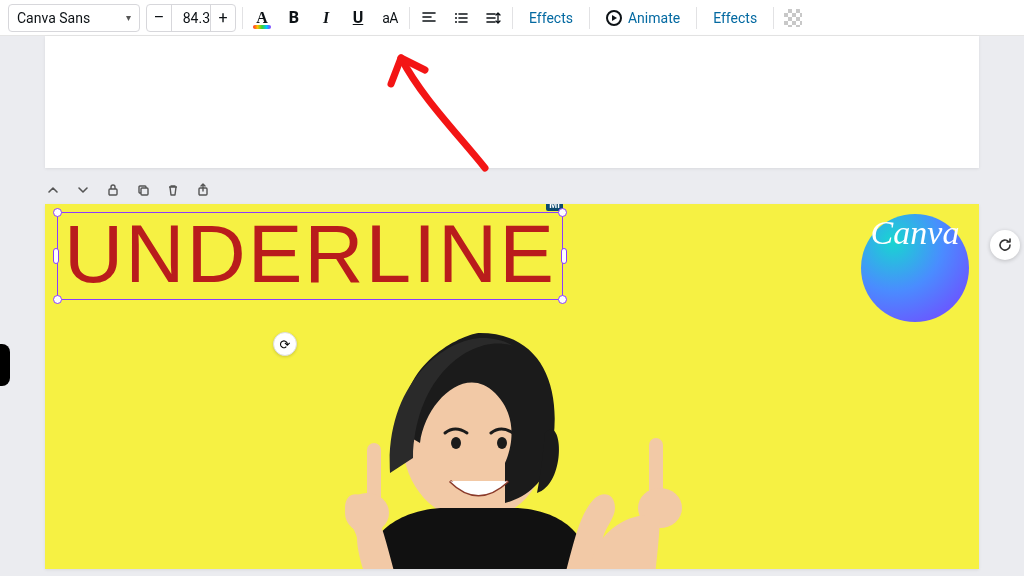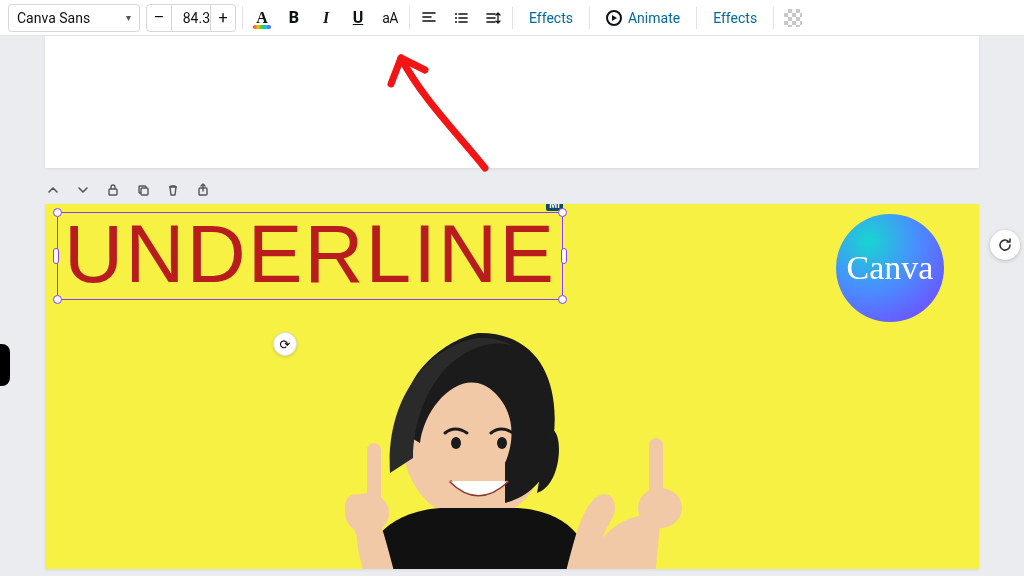--- a/index.html
+++ b/index.html
@@ -223,31 +223,31 @@
     border: 1px solid #ddd;
     border-radius: 50%;
     display: flex;
     align-items: center;
     justify-content: center;
     box-shadow: 0 1px 3px rgba(0,0,0,0.15);
     font-size: 13px;
   }
   .canva-logo {
     position: absolute;
-    right: 35px;
+    right: 10px;
     top: 10px;
     width: 108px; height: 108px;
     border-radius: 50%;
     background: radial-gradient(circle at 30% 25%, #17d6d0 0%, #4a8cff 45%, #7b3cff 100%);
     display: flex;
-    align-items: center;
     justify-content: center;
     color: #fff;
     font-family: "Brush Script MT", cursive;
     font-size: 34px;
+    font-style: italic;
   }
   .person {
     position: absolute;
     left: 200px;
     bottom: -6px;
     width: 455px;
     height: 252px;
   }
   .refresh-pill {
     position: absolute;

